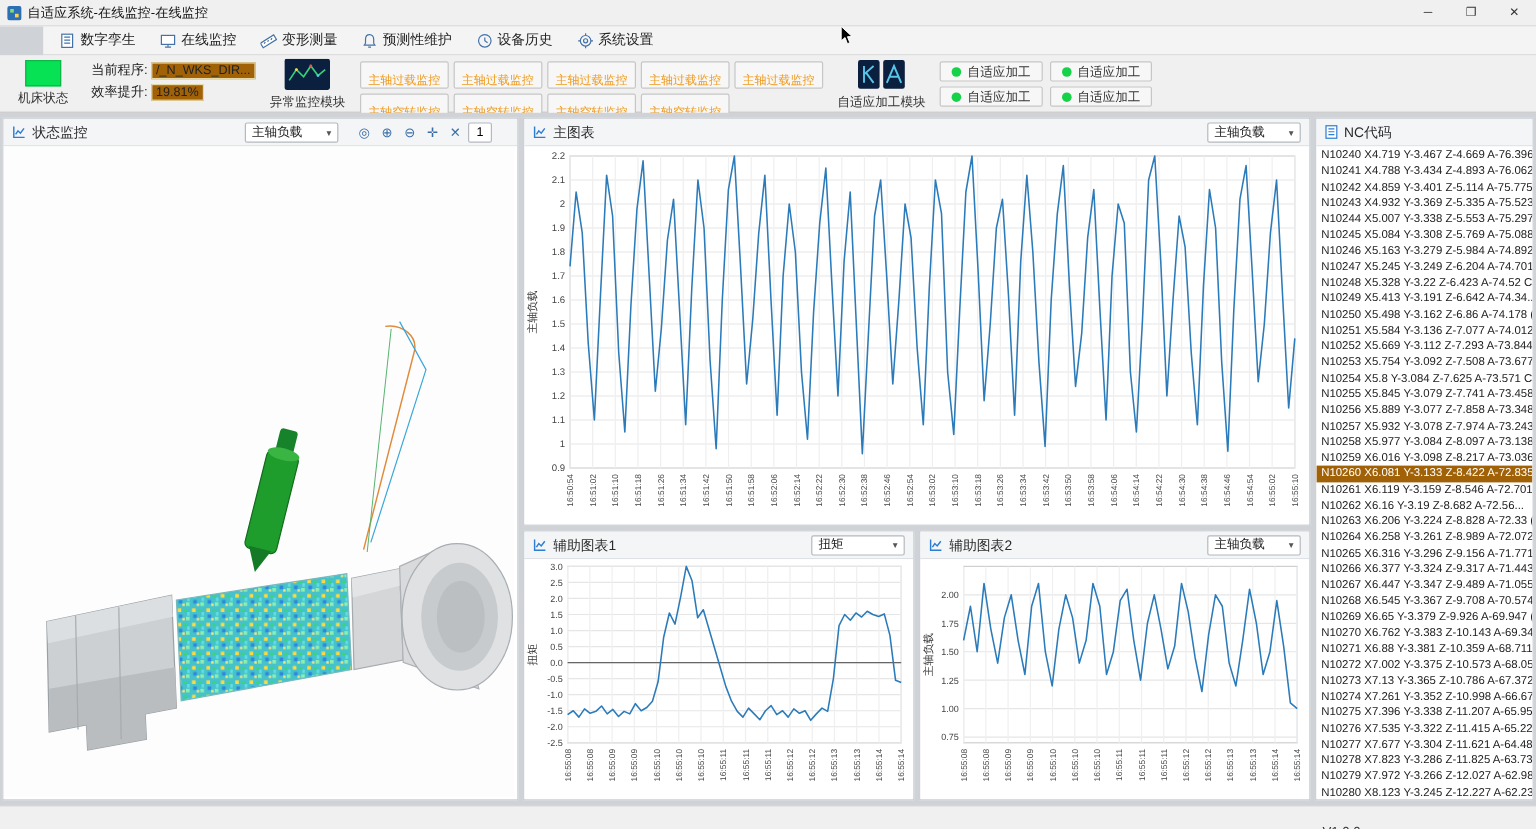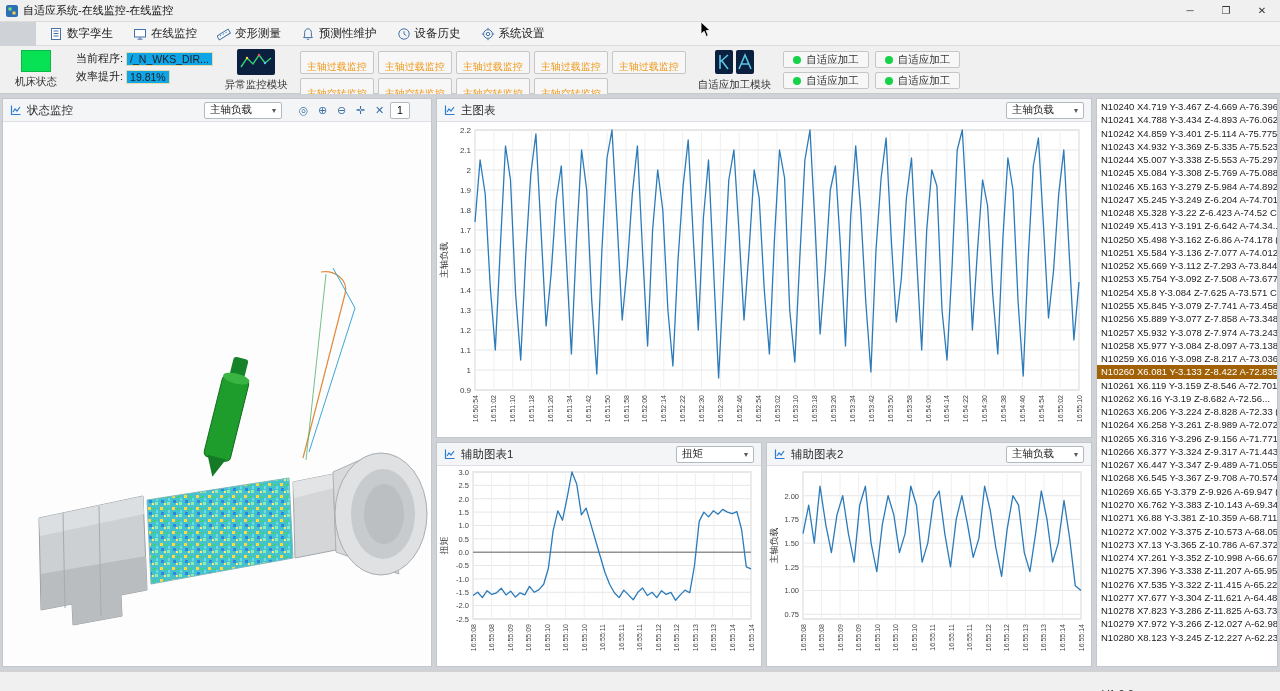--- a/index.html
+++ b/index.html
@@ -14,21 +14,21 @@
   .menubar{height:24px;background:#f4f4f4;border-bottom:1px solid #ddd;display:flex;align-items:center;gap:2px;padding:0 4px;margin-left:36px;}
   .menu-item{display:flex;align-items:center;gap:4px;padding:2px 9px;font-size:11.5px;white-space:nowrap;}
   .menu-item .mi svg{display:block;}
   
   .statusstrip{height:48px;background:#f0f0f0;border-bottom:1px solid #c9c9c9;display:flex;align-items:flex-start;gap:12px;padding:3px 8px;}
   .machine-block{display:flex;flex-direction:column;align-items:center;width:56px;}
   .machine-square{width:30px;height:22px;background:#06e254;border:1px solid #0bb747;margin-top:1px;}
   .small-label{font-size:10.5px;color:#333;margin-top:3px;white-space:nowrap;}
   .program-block{display:flex;flex-direction:column;gap:3px;padding-top:2px;}
   .prog-row{font-size:11px;white-space:nowrap;display:flex;align-items:center;}
-  .prog-val{background:#0ea5e9;border:1px solid #e6d9a8;padding:0 3px;margin-left:3px;font-size:10.5px;}
+  .prog-val{background:#a16207;border:1px solid #e6d9a8;padding:0 3px;margin-left:3px;font-size:10.5px;}
   .module-block{display:flex;flex-direction:column;align-items:center;}
   .module-block svg{display:block;}
   .btn-grid{display:flex;flex-direction:column;gap:4px;padding-top:2px;}
   .btn-row{display:flex;gap:4px;}
   .mon-btn{height:23px;padding:8px 6px;font-size:10px;color:#ef9a1d;background:#f7f7f7;border:1px solid #c6c6c6;border-radius:2px;white-space:nowrap;cursor:default;}
   .adaptive-grid{display:grid;grid-template-columns:auto auto;gap:4px 6px;padding-top:2px;}
   .adp-btn{display:inline-flex;align-items:center;gap:5px;height:17px;padding:0 9px;font-size:10.5px;color:#333;background:#f7f7f7;border:1px solid #c6c6c6;border-radius:2px;white-space:nowrap;cursor:default;}
   .adp-dot{width:8px;height:8px;border-radius:50%;background:#15d249;}
   
   .main{flex:1;min-height:0;display:flex;gap:4px;padding:4px 2px;background:#cfd2d6;}
@@ -551,20 +551,31 @@
                 <text x="316.5" y="158" font-size="7" fill="#444" text-anchor="end" transform="rotate(-90 316.5 158)">16:55:14</text>
                 <polyline points="36.0,67.6 41.7,39.2 47.3,77.1 53.0,20.2 58.7,58.2 64.4,86.6 70.0,48.7 75.7,29.7 81.4,67.6 87.1,96.1 92.7,39.2 98.4,20.2 104.1,77.1 109.8,105.6 115.4,58.2 121.1,29.7 126.8,48.7 132.4,86.6 138.1,67.6 143.8,20.2 149.5,39.2 155.1,96.1 160.8,77.1 166.5,34.5 172.2,25.0 177.8,67.6 183.5,100.8 189.2,53.4 194.9,29.7 200.5,58.2 206.2,91.4 211.9,72.4 217.6,20.2 223.2,43.9 228.9,81.9 234.6,110.3 240.2,62.9 245.9,29.7 251.6,39.2 257.3,86.6 262.9,105.6 268.6,67.6 274.3,25.0 280.0,53.4 285.6,96.1 291.3,77.1 297.0,34.5 302.7,72.4 308.3,119.8 314.0,124.5" fill="none" stroke="#2b7bba" stroke-width="1.3" stroke-linejoin="round"></polyline>
                 <text x="10" y="79.5" font-size="9" fill="#333" text-anchor="middle" transform="rotate(-90 10 79.5)">主轴负载</text>
               </svg>
           </div>
         </div>
       </div>
     </div>
 
     <div class="panel right-panel">
+      <div class="panel-header">
+        <span class="hdr-icon">
+          <svg width="11" height="12" viewBox="0 0 11 12">
+              <rect x="1" y="0.8" width="9" height="10.4" fill="#fff" stroke="#2d7dd2"></rect>
+              <line x1="3" y1="3.4" x2="8" y2="3.4" stroke="#2d7dd2"></line>
+              <line x1="3" y1="5.8" x2="8" y2="5.8" stroke="#2d7dd2"></line>
+              <line x1="3" y1="8.2" x2="8" y2="8.2" stroke="#2d7dd2"></line>
+            </svg>
+        </span>
+        <span>NC代码</span>
+      </div>
       <div class="panel-body">
         <div class="nc-list" id="nc-list">
             <div class="nc-row">N10240 X4.719 Y-3.467 Z-4.669 A-76.396</div>
             <div class="nc-row">N10241 X4.788 Y-3.434 Z-4.893 A-76.062</div>
             <div class="nc-row">N10242 X4.859 Y-3.401 Z-5.114 A-75.775</div>
             <div class="nc-row">N10243 X4.932 Y-3.369 Z-5.335 A-75.523</div>
             <div class="nc-row">N10244 X5.007 Y-3.338 Z-5.553 A-75.297</div>
             <div class="nc-row">N10245 X5.084 Y-3.308 Z-5.769 A-75.088</div>
             <div class="nc-row">N10246 X5.163 Y-3.279 Z-5.984 A-74.892</div>
             <div class="nc-row">N10247 X5.245 Y-3.249 Z-6.204 A-74.701</div>

